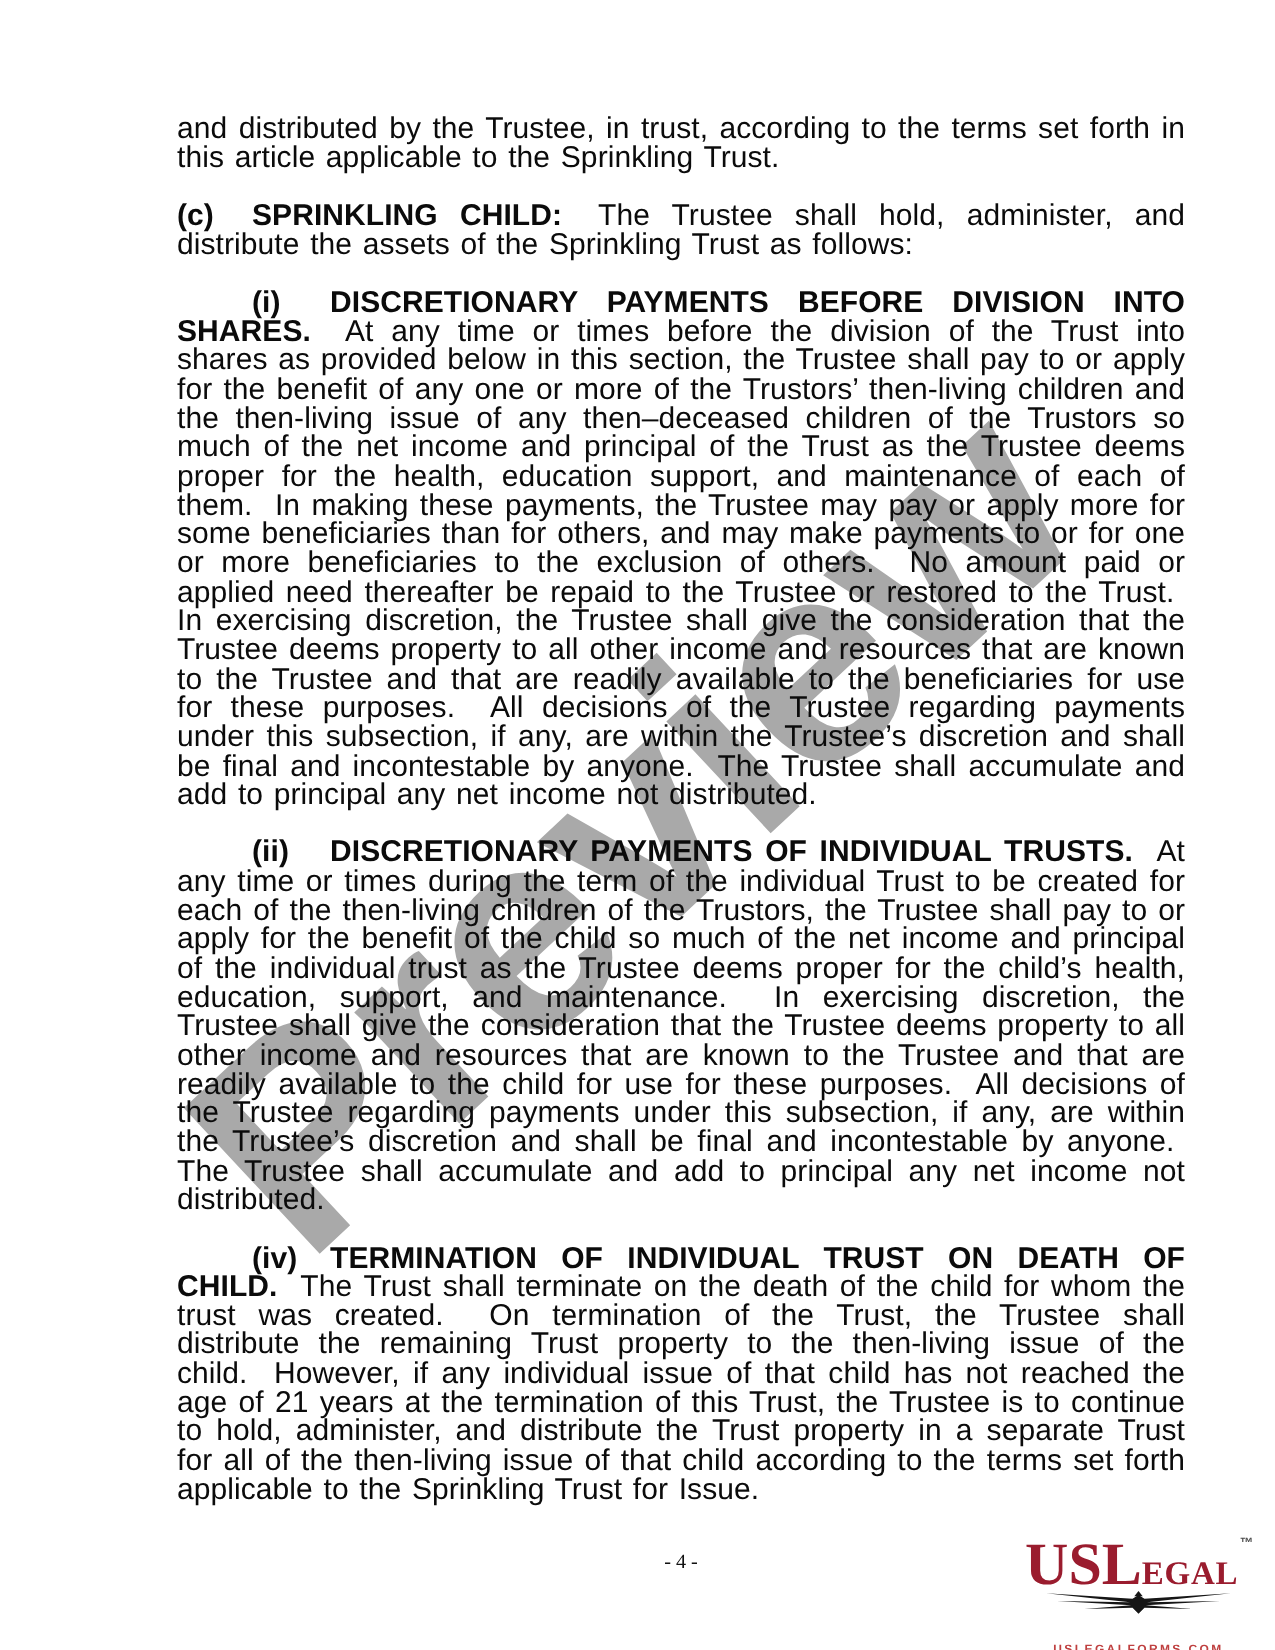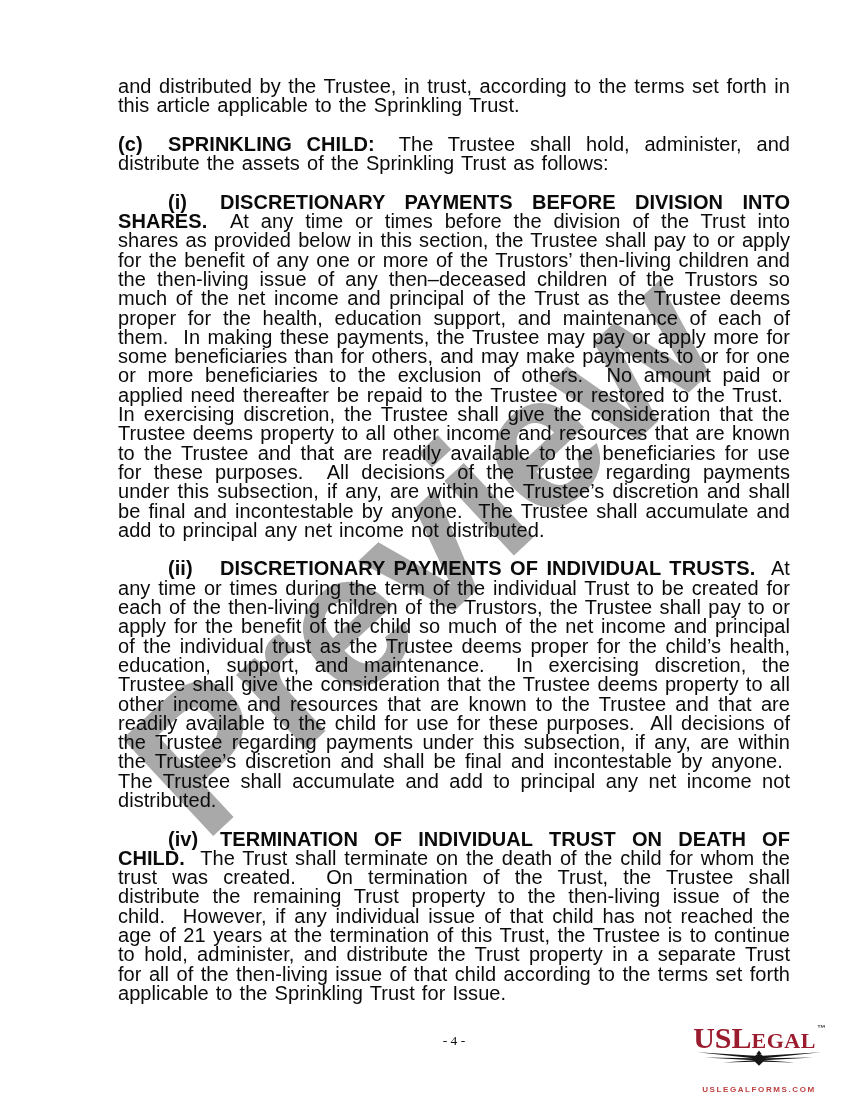--- a/index.html
+++ b/index.html
@@ -36,21 +36,21 @@
     font-size:13.5px; color:#111;
   }
   .logo {
     position:absolute; right:8px; top:1023px; width:166px; z-index:2;
     text-align:center; line-height:1;
   }
   .wordmark {
     font-family:"Liberation Serif","DejaVu Serif",serif;
     font-weight:bold; color:#9a1c2e; white-space:nowrap;
   }
-  .wm-lg { font-size:30px; }
+  .wm-lg { font-size:40px; }
   .wm-sm { font-size:22px; letter-spacing:0.5px; }
   .wm-tm { font-size:9px; color:#4a4a4a; vertical-align:top; position:relative; top:1px; left:1px; font-family:"Liberation Sans",sans-serif; }
   .eagle { display:block; margin:-3px auto 0 auto; }
   .site {
     font-family:"Liberation Sans","DejaVu Sans",sans-serif;
     font-weight:bold; font-size:8px; letter-spacing:1.6px;
     color:#bf4040; margin-top:18px; white-space:nowrap;
   }
 </style>
 </head>

